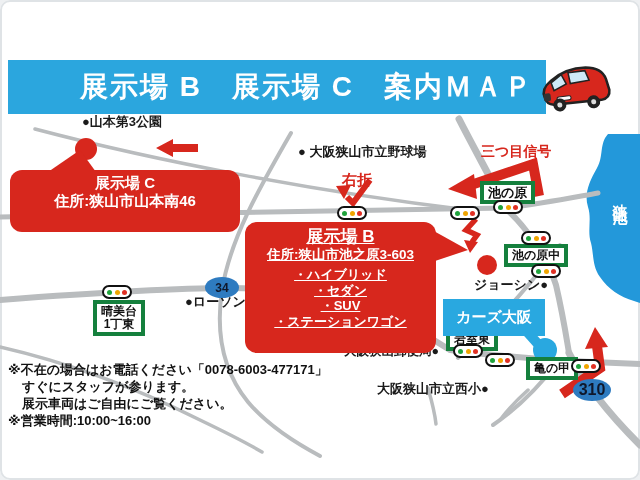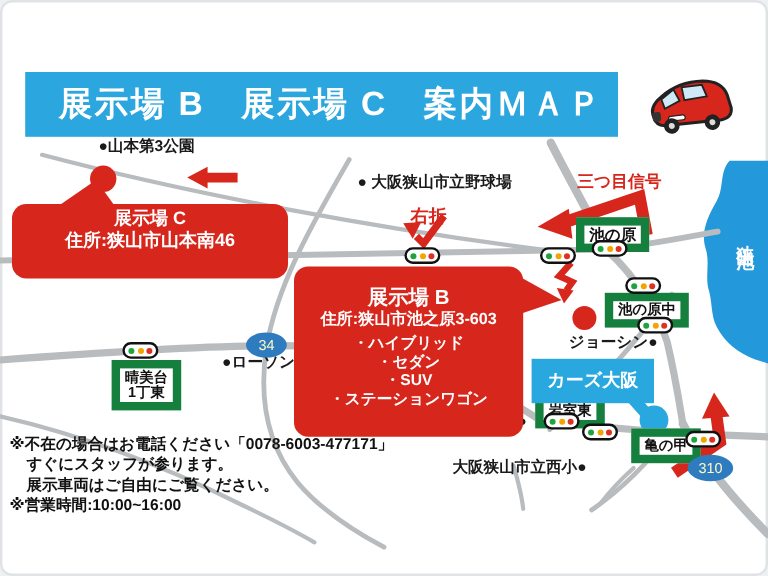--- a/index.html
+++ b/index.html
@@ -4,64 +4,64 @@
 <style>
   html,body{margin:0;padding:0;background:#eef0f2;}
   #stage{
     position:relative;width:640px;height:480px;background:#ffffff;
     overflow:hidden;font-family:"Liberation Sans","DejaVu Sans",sans-serif;
     border-radius:10px;box-shadow:0 0 0 2px #dfe3e6 inset;
   }
   .abs{position:absolute;}
   
   #header{
-    left:21px;top:60px;width:494px;height:54px;background:var(--blue);
-    display:flex;align-items:center;z-index:5;
+    left:8px;top:60px;width:494px;height:54px;background:var(--blue);
+    display:flex;align-items:center;z-index:5;padding-left:44px;
   }
   #header .title{
     color:#fff;font-weight:bold;font-size:28px;letter-spacing:2px;
     padding-left:28px;white-space:nowrap;
   }
   
   .mtext{color:#1a1a1a;font-weight:bold;font-size:13px;white-space:nowrap;z-index:6;}
   .red-text{color:var(--red);font-weight:bold;white-space:nowrap;z-index:7;}
   
   .ibox{
-    background:#fff;border:7px solid #15803d;color:#111;font-weight:bold;
+    background:#fff;border:4px solid #15803d;color:#111;font-weight:bold;
     font-size:12px;line-height:13px;padding:1px 4px;white-space:nowrap;
     z-index:7;text-align:center;
   }
   
   .tlight{
     width:26px;height:10px;background:#fff;border:2px solid #111;border-radius:7px;
     display:flex;align-items:center;justify-content:space-evenly;z-index:8;
   }
   .tlight i{width:5px;height:5px;border-radius:50%;display:block;}
   .tl-g{background:#1fa33c;} .tl-y{background:#f0a500;} .tl-r{background:#e03024;}
   
   .callout{
     background:var(--red);color:#fff;font-weight:bold;text-align:center;
     z-index:9;border-radius:12px;
   }
   #callout-c{left:10px;top:170px;width:230px;height:58px;padding-top:4px;}
   #callout-c .t1{font-size:15px;line-height:18px;}
   #callout-c .t2{font-size:15px;line-height:17px;}
-  #callout-b{left:245px;top:222px;width:191px;height:126px;padding-top:16px;}
+  #callout-b{left:245px;top:222px;width:191px;height:126px;padding-top:5px;text-decoration:underline;}
   #callout-b .t1{font-size:17px;line-height:19px;}
   #callout-b .t2{font-size:13.5px;line-height:17px;margin-bottom:4px;}
   #callout-b .t3{font-size:13px;line-height:15.5px;}
   
   #dealer-box{
     left:443px;top:299px;width:102px;height:37px;background:var(--dblue);
     color:#fff;font-weight:bold;font-size:15px;display:flex;align-items:center;
     justify-content:center;z-index:9;white-space:nowrap;
   }
   
   .shield{
-    border-radius:50%;background:#2e7bc0;color:#fef9c3;font-weight:normal;
+    border-radius:50%;background:#2e7bc0;color:#0f172a;font-weight:bold;
     display:flex;align-items:center;justify-content:center;z-index:8;
   }
   
   #pond-label{
     left:610px;top:192px;color:#fff;font-weight:bold;font-size:15px;
     writing-mode:vertical-rl;letter-spacing:3px;z-index:6;
   }
   
   #notes{left:8px;top:361px;z-index:6;}
   #notes div{font-size:13px;font-weight:bold;color:#111;line-height:17px;white-space:nowrap;}
@@ -152,21 +152,21 @@
   <div class="abs ibox" style="left:480px;top:181px;font-size:13px;">池の原</div>
   <div class="abs ibox" style="left:504px;top:244px;">池の原中</div>
   <div class="abs ibox" style="left:446px;top:328px;">岩室東</div>
   <div class="abs ibox" style="left:526px;top:357px;">亀の甲</div>
   <div class="abs ibox" style="left:93px;top:300px;">
     <div>晴美台</div>
     <div>1丁東</div>
   </div>
 
   <div class="abs shield" style="left:205px;top:277px;width:34px;height:21px;font-size:12px;">34</div>
-  <div class="abs shield" style="left:573px;top:379px;width:38px;height:22px;font-size:12px;">310</div>
+  <div class="abs shield" style="left:573px;top:379px;width:38px;height:22px;font-size:16px;">310</div>
 
   <div class="abs tlight" style="left:337px;top:206px;">
       <i class="tl-g"></i>
       <i class="tl-y"></i>
       <i class="tl-r"></i>
     </div>
   <div class="abs tlight" style="left:450px;top:206px;">
       <i class="tl-g"></i>
       <i class="tl-y"></i>
       <i class="tl-r"></i>

